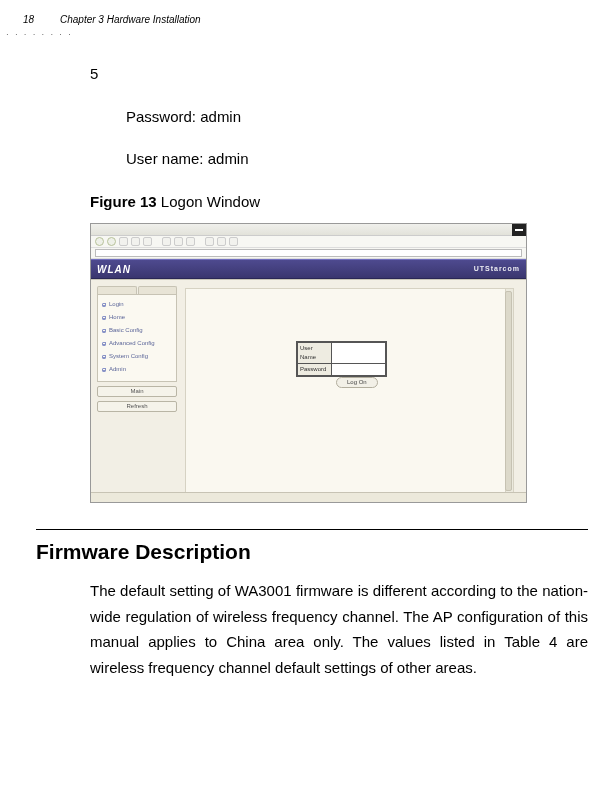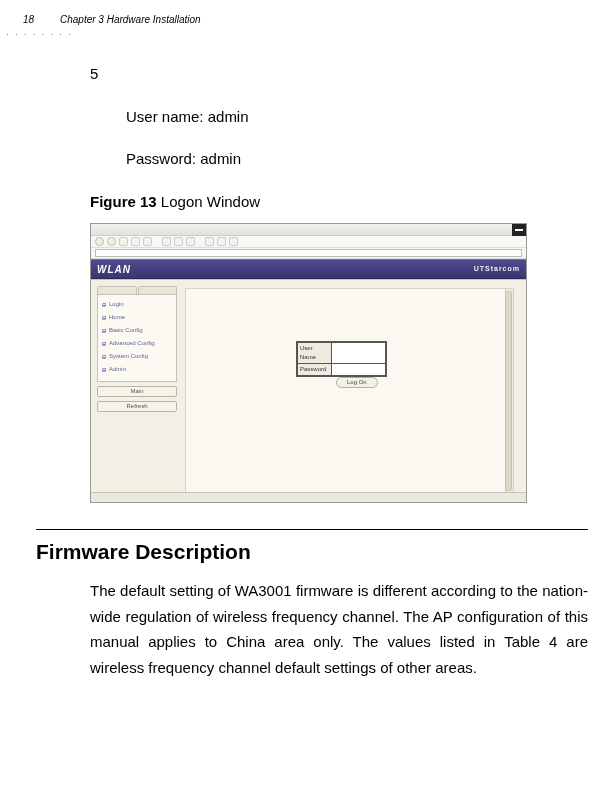--- a/index.html
+++ b/index.html
@@ -201,22 +201,22 @@
   <div>Chapter 3 Hardware Installation</div>
 </div>
 <div class="dotted">· · · · · · · ·</div>
 
 <div class="content">
 
   <div class="step-row">
     <div class="step-num">5</div>
   </div>
 
+  <div class="indent">Password: admin</div>
   <div class="indent">User name: admin</div>
-  <div class="indent">Password: admin</div>
 
   <div class="fig-caption">
     <b>Figure 13</b>
     <span> </span>
     <span>Logon Window</span>
   </div>
 
   <div class="screenshot">
     <div class="ss-titlebar">
       <div class="ss-corner">

